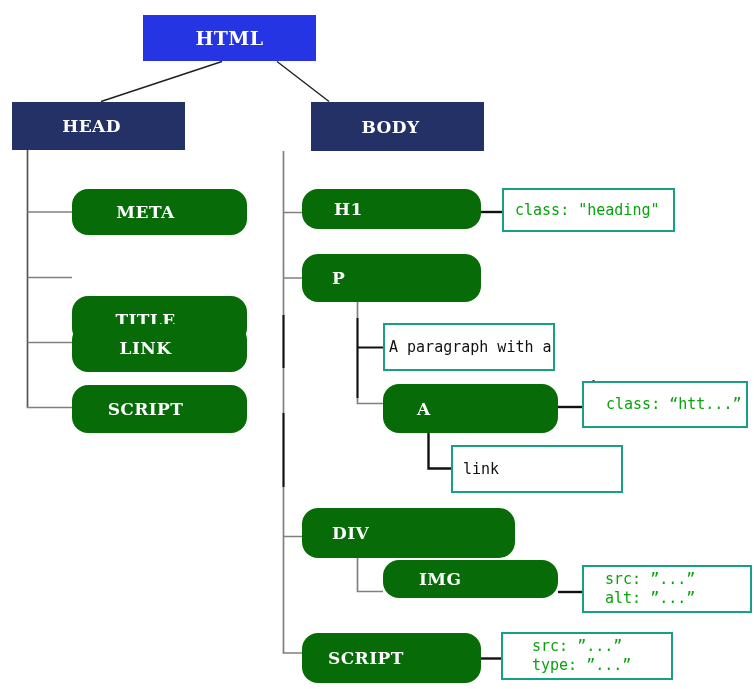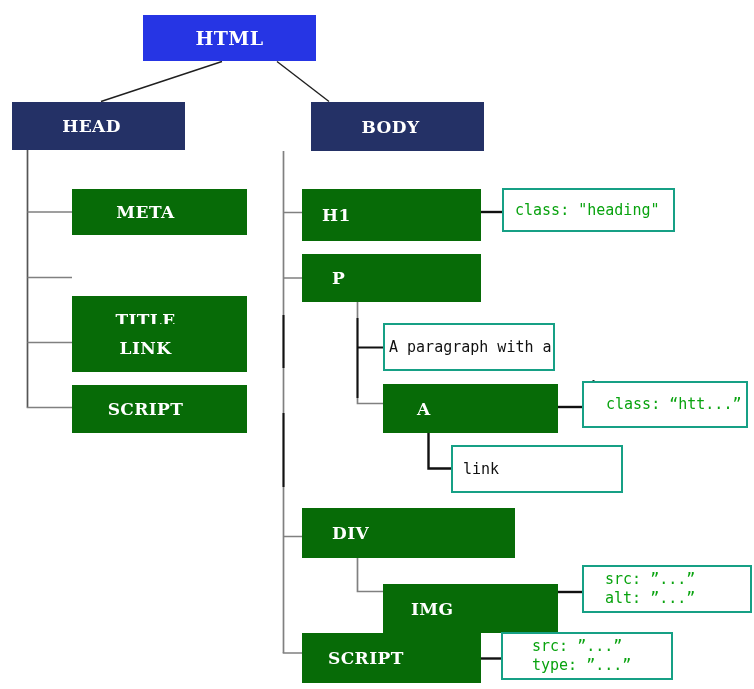--- a/index.html
+++ b/index.html
@@ -28,21 +28,21 @@
     color:var(--label-white);
     font-family:"DejaVu Serif",serif;
     font-weight:bold;
     font-size:17px;
     letter-spacing:.4px;
     box-sizing:border-box;
     white-space:nowrap;
   }
   .root{background:var(--root-blue);justify-content:center;font-size:19px;}
   .navy{background:var(--section-navy);justify-content:center;padding-right:14px;}
-  .green{background:var(--element-green);}
+  .green{background:var(--element-green);border-radius:16px;}
   .green.centered{justify-content:center;padding-right:28px;}
   .green.leftpad{padding-left:30px;}
   .ann{
     position:absolute;
     box-sizing:border-box;
     background:#ffffff;
     border:2px solid var(--annotation-teal);
     color:var(--annotation-text-green);
     font-family:"DejaVu Sans Mono",monospace;
     font-size:15px;
@@ -104,27 +104,27 @@
 
   <div class="box root" style="left:143px;top:15px;width:173px;height:46px;">HTML</div>
   <div class="box navy" style="left:12px;top:102px;width:173px;height:48px;">HEAD</div>
   <div class="box navy" style="left:279px;top:102px;width:173px;height:49px;margin-left:32px;">BODY</div>
 
   <div class="box green centered" style="left:72px;top:189px;width:175px;height:46px;">META</div>
   <div class="box green centered" style="left:72px;top:255px;width:175px;height:48px;margin-top:41px;">TITLE</div>
   <div class="box green centered" style="left:72px;top:324px;width:175px;height:48px;">LINK</div>
   <div class="box green centered" style="left:72px;top:385px;width:175px;height:48px;">SCRIPT</div>
 
-  <div class="box green leftpad" style="left:302px;top:189px;width:179px;height:52px;padding-left:20px;">H1</div>
+  <div class="box green leftpad" style="left:302px;top:189px;width:179px;height:40px;padding-left:32px;">H1</div>
   <div class="box green leftpad" style="left:302px;top:254px;width:179px;height:48px;">P</div>
   <div class="box green leftpad" style="left:302px;top:508px;width:213px;height:50px;">DIV</div>
   <div class="box green leftpad" style="left:302px;top:633px;width:179px;height:50px;padding-left:26px;">SCRIPT</div>
 
   <div class="box green leftpad" style="left:383px;top:384px;width:175px;height:49px;padding-left:34px;">A</div>
-  <div class="box green leftpad" style="left:383px;top:584px;width:175px;height:49px;padding-left:28px;">IMG</div>
+  <div class="box green leftpad" style="left:383px;top:560px;width:175px;height:38px;padding-left:36px;">IMG</div>
 
   <div class="ann tn" style="left:383px;top:323px;width:172px;height:48px;padding-left:4px;">
     <div>A paragraph with a</div>
   </div>
   <div class="ann tn" style="left:451px;top:445px;width:172px;height:48px;padding-left:10px;">
     <div>link</div>
   </div>
 
   <div class="ann" style="left:502px;top:188px;width:173px;height:44px;padding-left:11px;">
     <div>class: "heading"</div>

